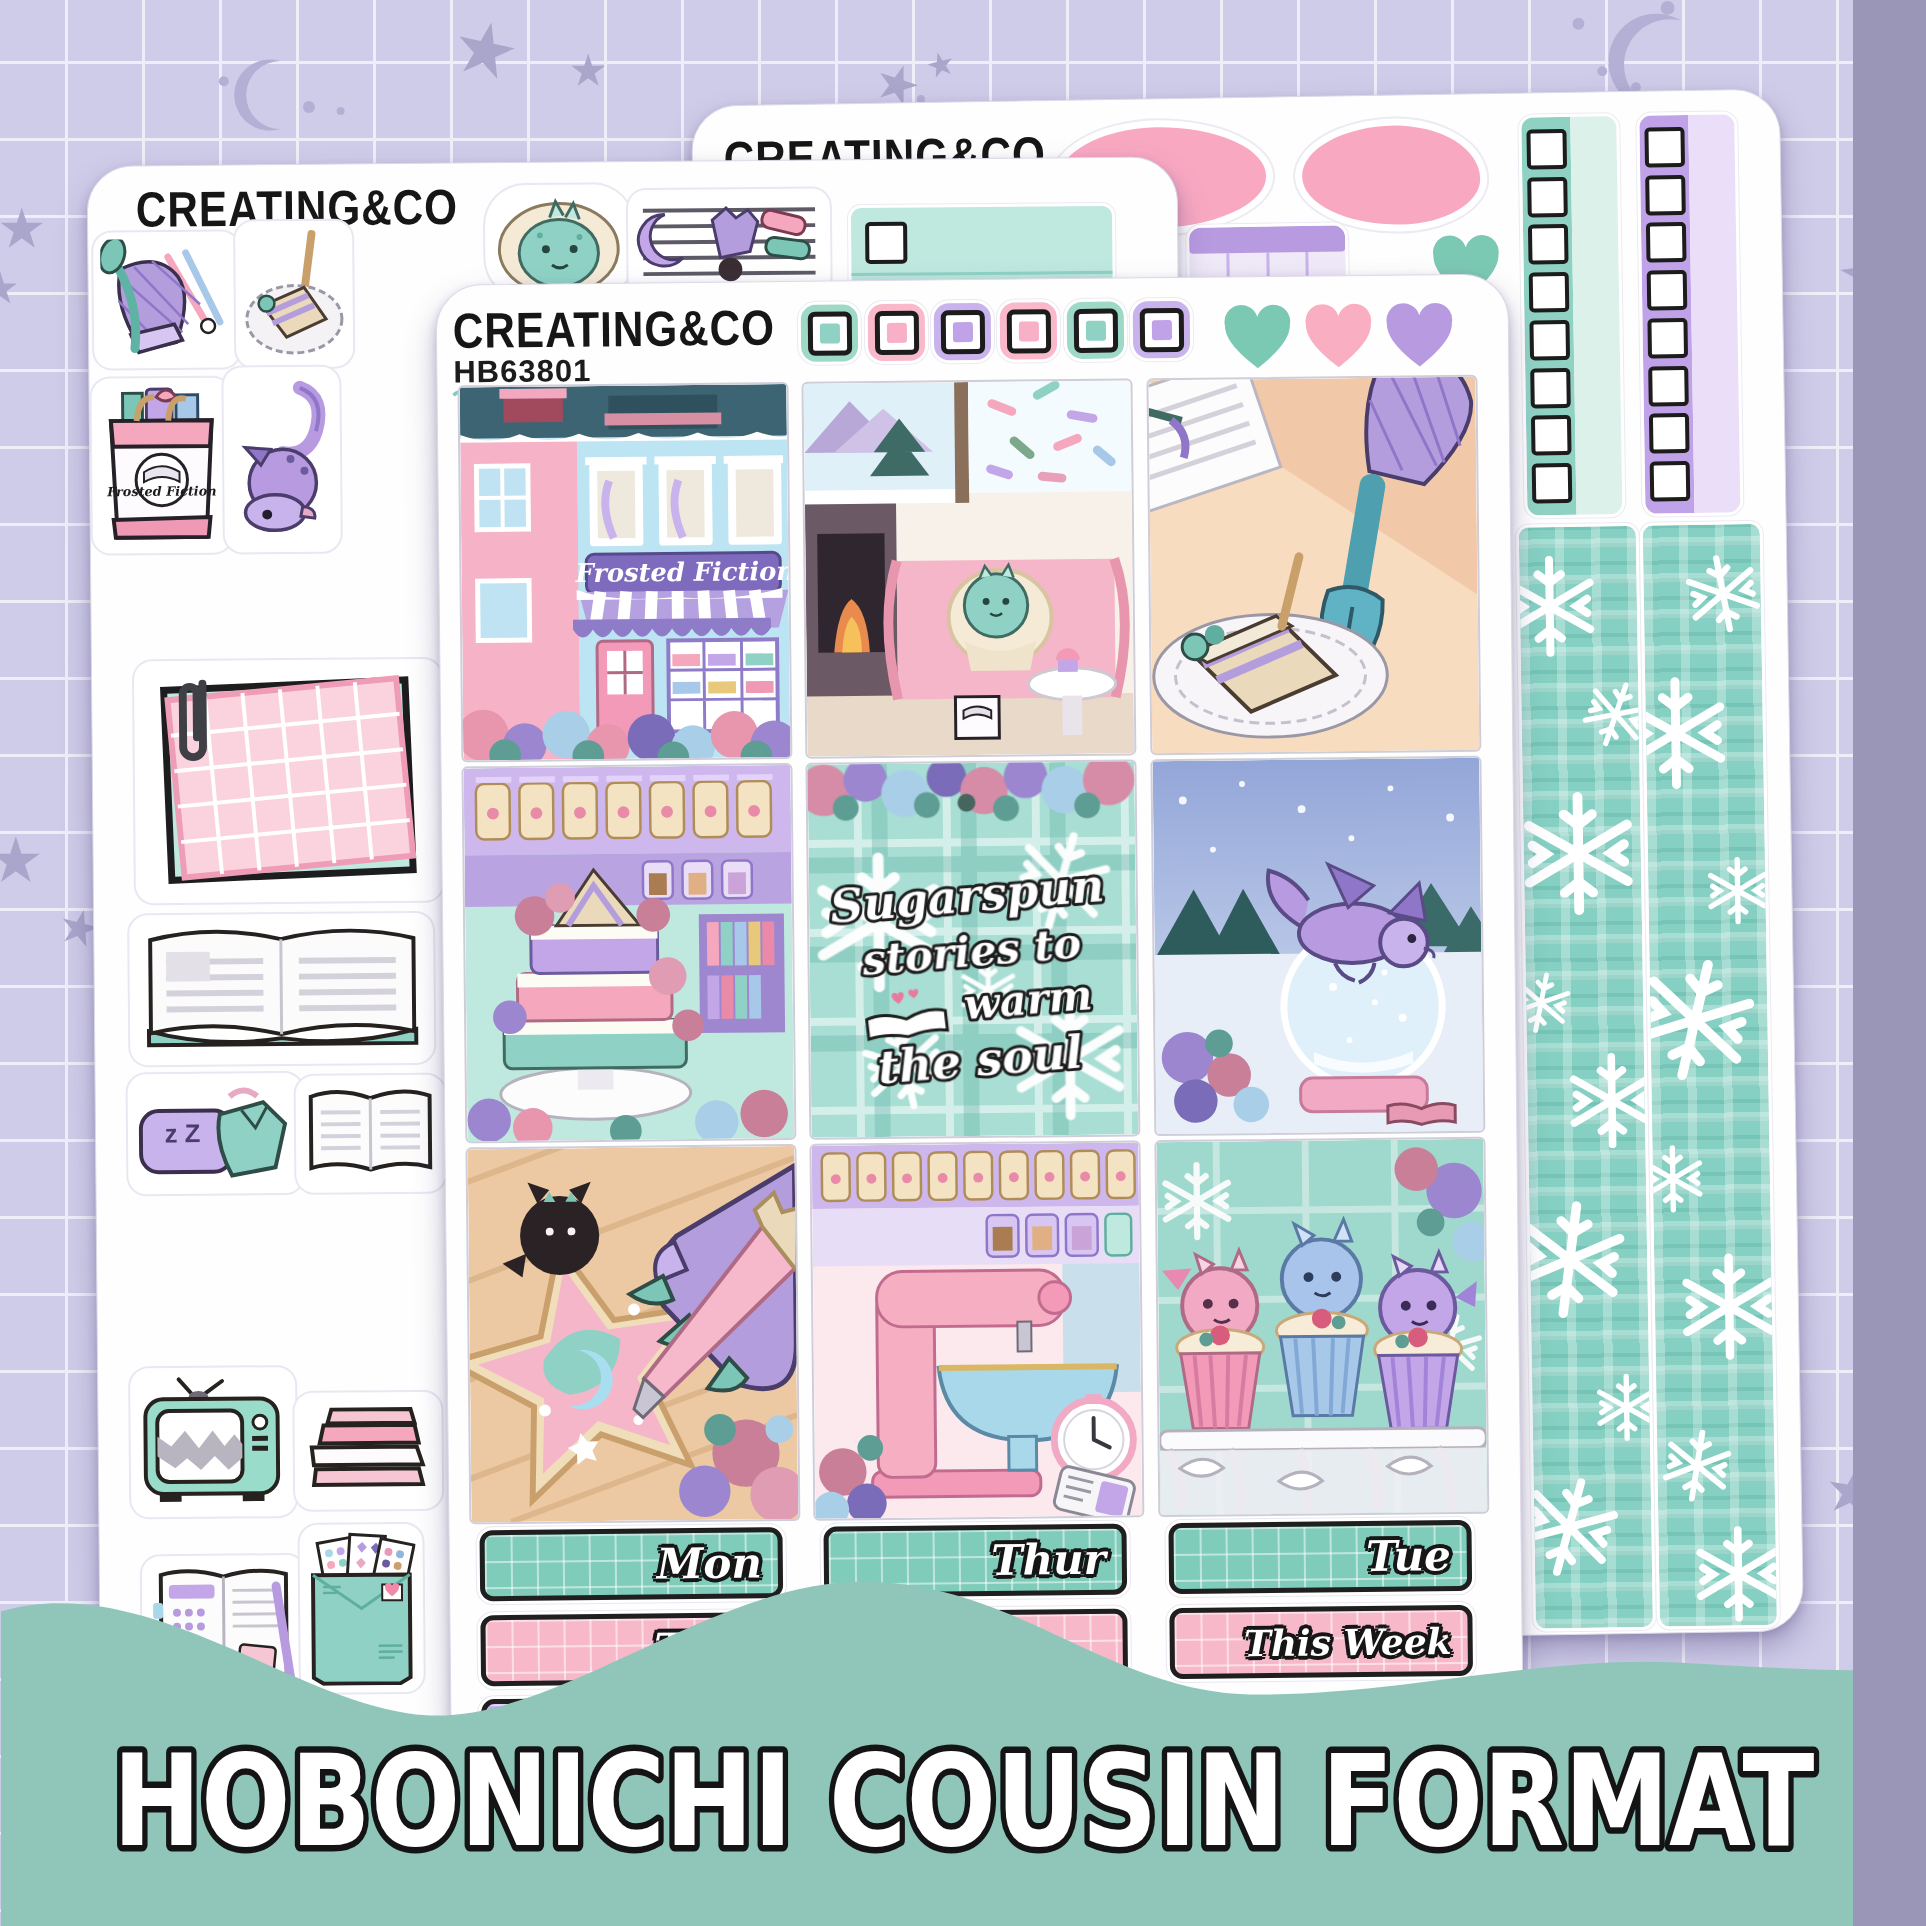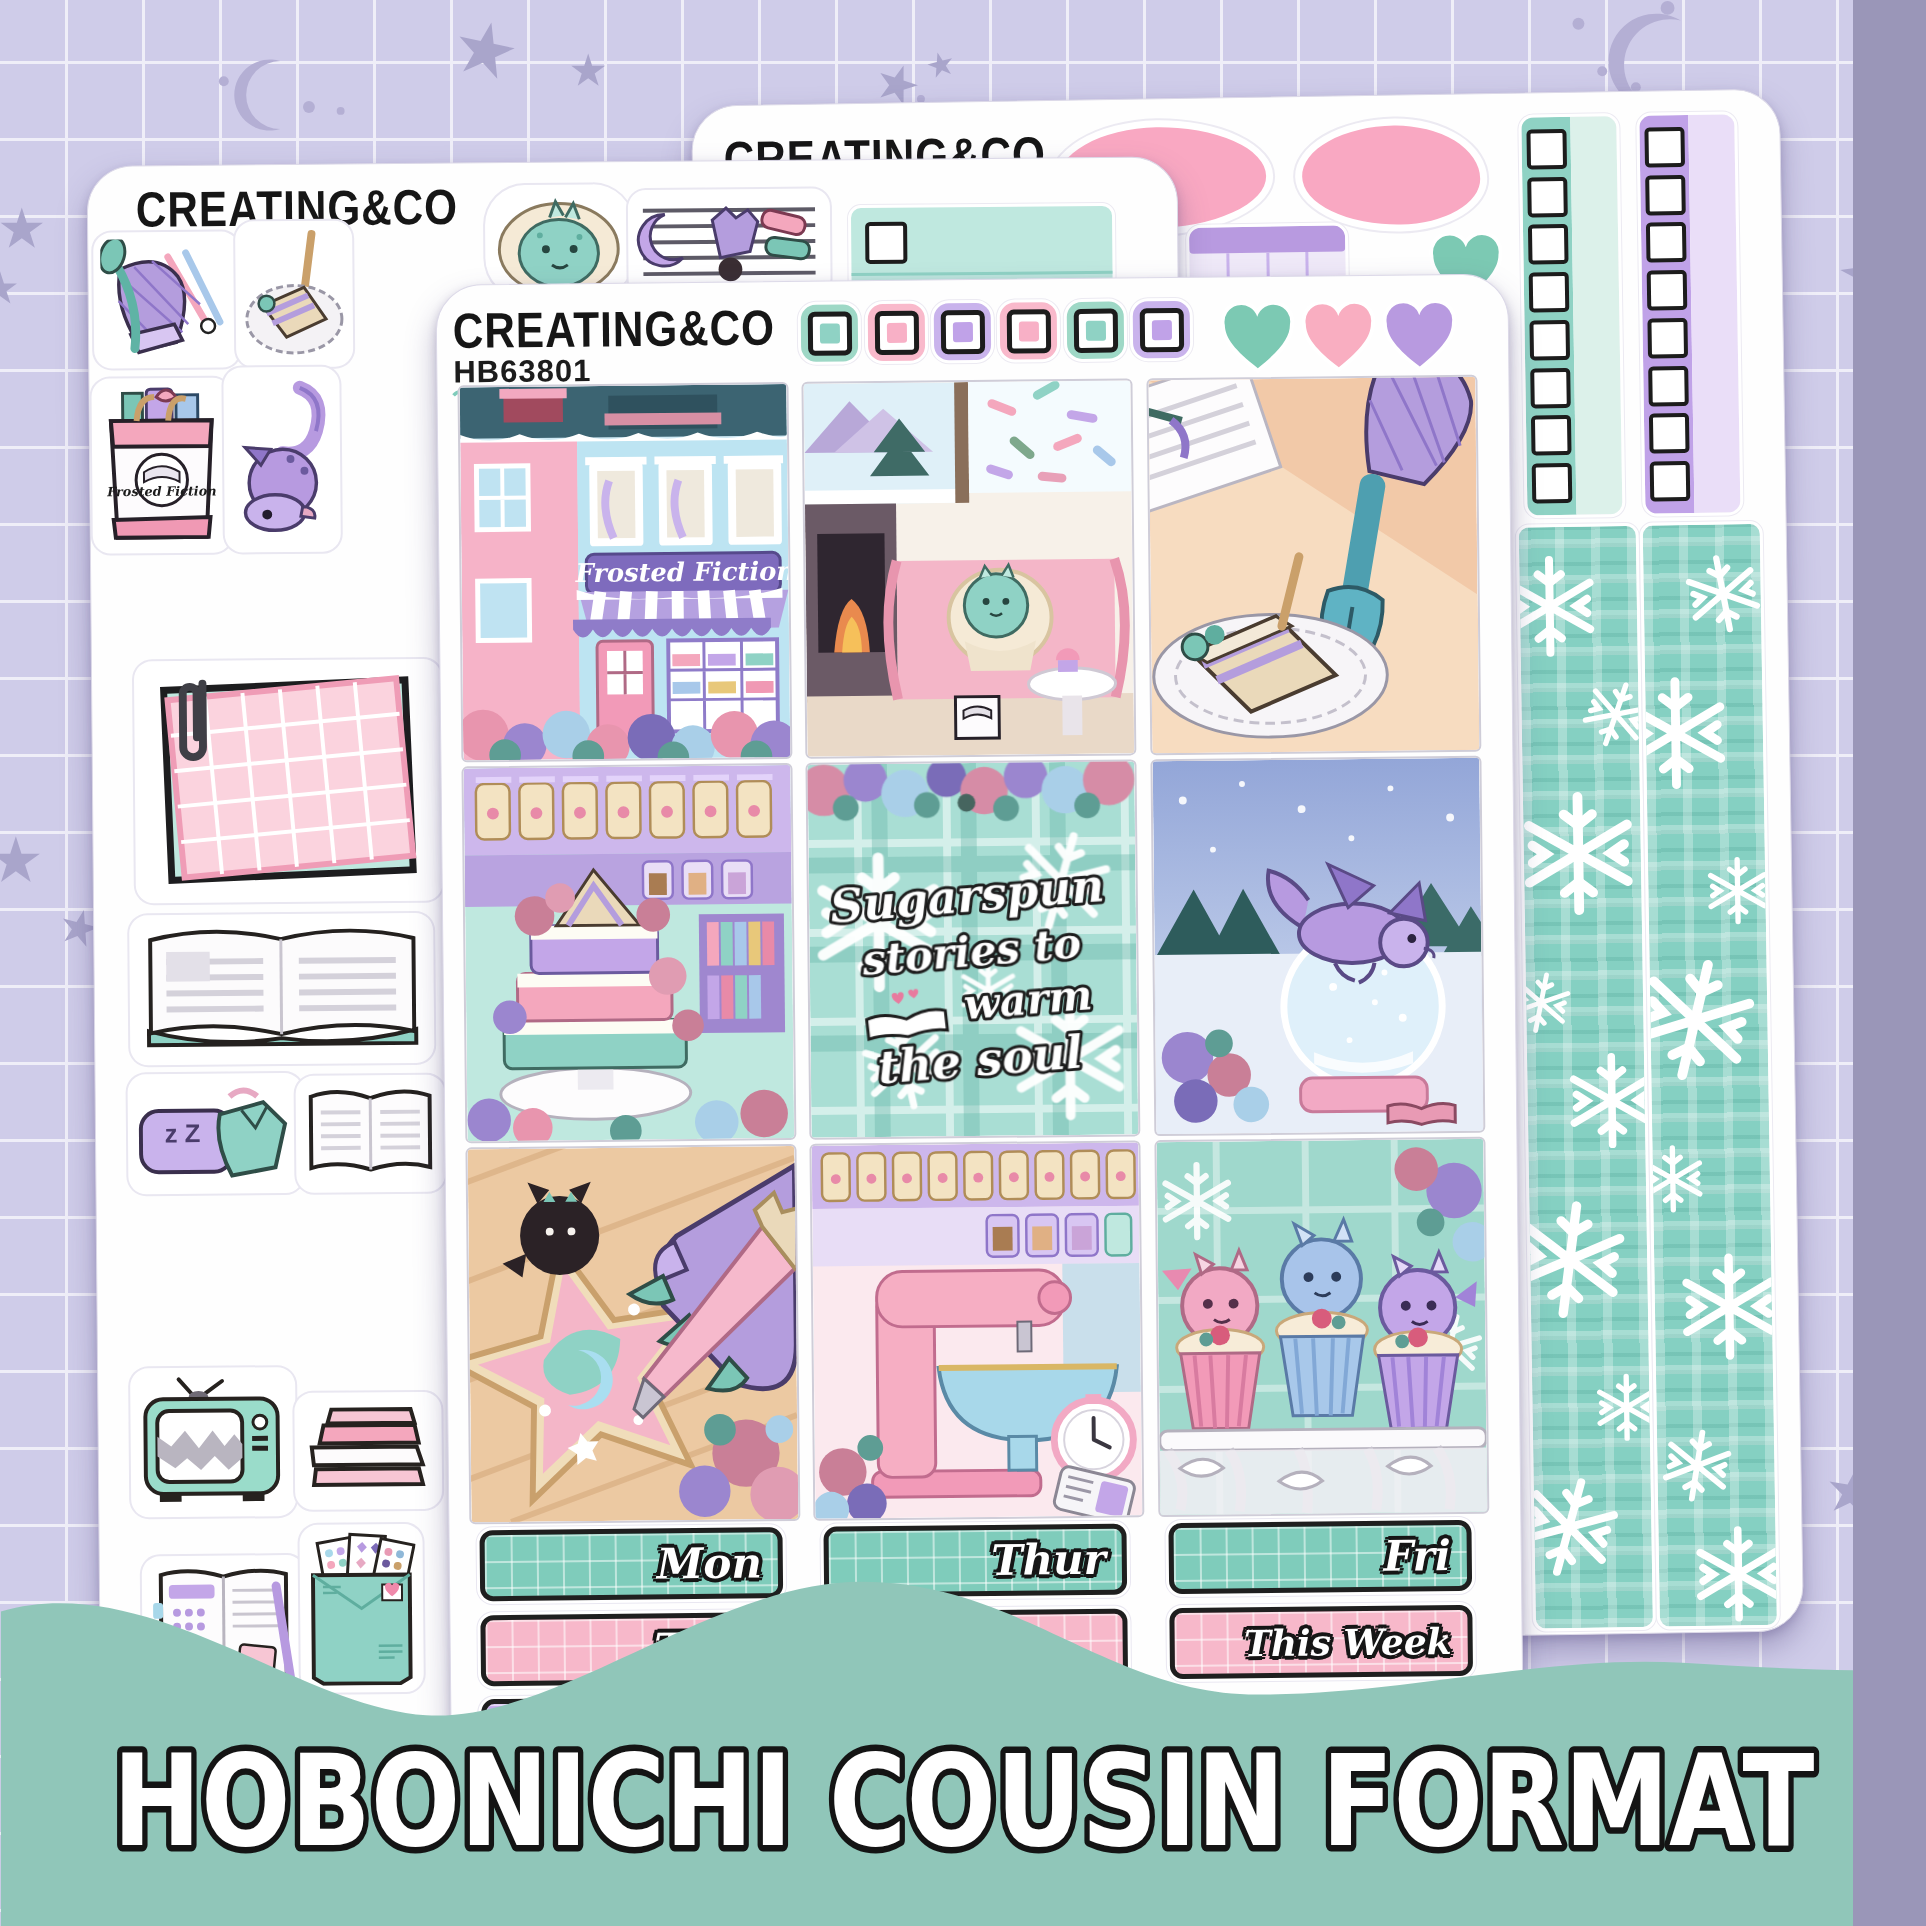--- a/index.html
+++ b/index.html
@@ -979,21 +979,21 @@
       </div>
 
     <div class="dstrip g-teal" style="left:374px;top:1245px">
       <span class="otext">Thur</span>
       </div>
     <div class="dstrip g-pink" style="left:374px;top:1330px">
       <span class="otext"></span>
       </div>
 
     <div class="dstrip g-teal" style="left:719px;top:1245px">
-      <span class="otext">Fri</span>
+      <span class="otext">Tue</span>
       </div>
     <div class="dstrip g-pink" style="left:719px;top:1330px">
       <span class="otext" style="font-size:36px">This Week</span>
       </div>
   </div>
 
   <svg id="banner" viewBox="0 0 1946 560">
     <path d="M0 242 C150 199 300 339 430 347 C560 355 720 212 870 212
              C1030 212 1120 326 1270 326 C1420 326 1560 286 1700 294
              C1800 300 1880 304 1946 300 L1946 560 L0 560 Z" fill="#90c6b9"></path>

